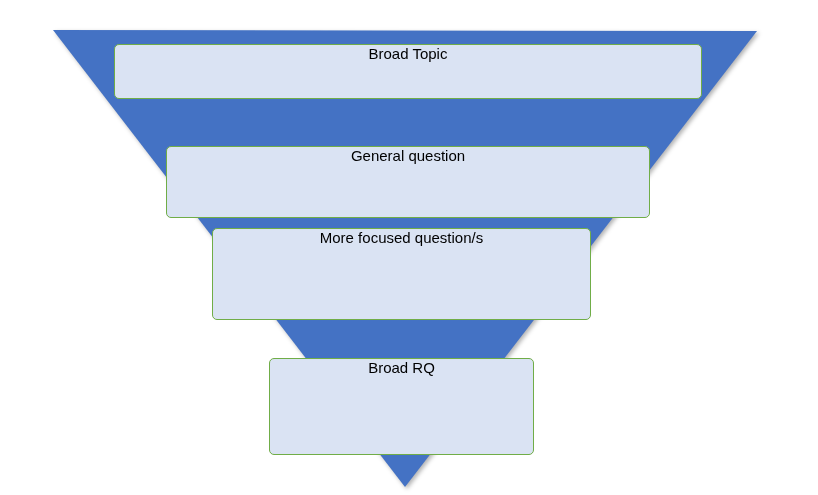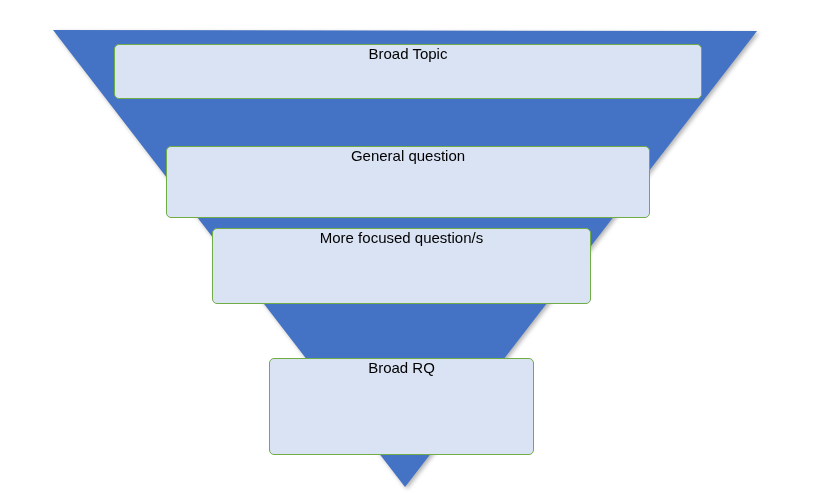--- a/index.html
+++ b/index.html
@@ -37,21 +37,21 @@
     border-radius: 5px;
     display: flex;
     justify-content: center;
     color: var(--text, #000000);
     font-size: 15px;
     line-height: 1.2;
     text-align: center;
   }
   .level-1 { left: 114px; top: 44px;  width: 588px; height: 55px; }
   .level-2 { left: 166px; top: 125px; width: 484px; height: 72px; margin-top: 21px; }
-  .level-3 { left: 212px; top: 228px; width: 379px; height: 76px; }
+  .level-3 { left: 212px; top: 228px; width: 379px; height: 92px; }
   .level-4 { left: 269px; top: 358px; width: 265px; height: 97px; }
 </style>
 </head>
 <body>
 
 <div class="canvas">
 
   <svg class="triangle-svg" viewBox="0 0 818 495" xmlns="http://www.w3.org/2000/svg">
     <g class="tri-shadow">
       <polygon points="53,30 757,31 405,487"></polygon>

